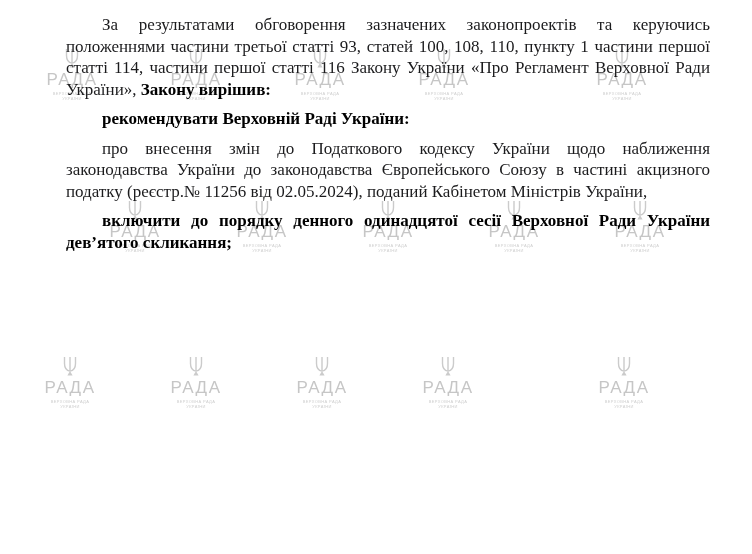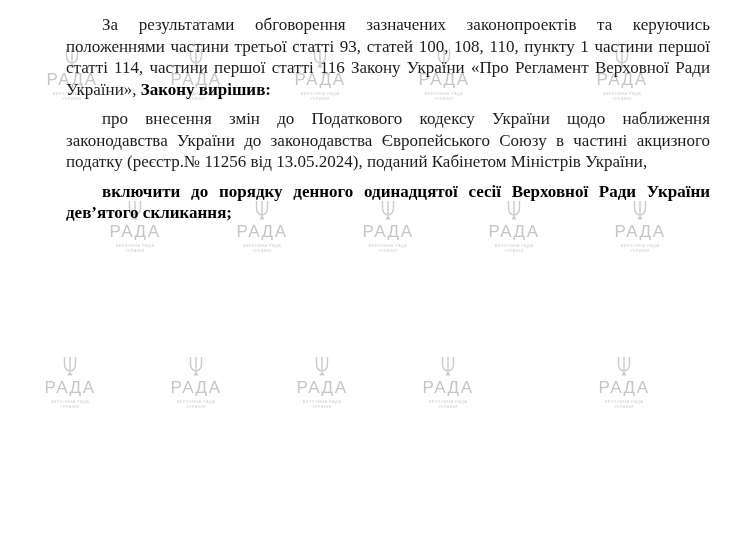--- a/index.html
+++ b/index.html
@@ -253,22 +253,23 @@
         </svg>
         <div class="wm-title">РАДА</div>
         <div class="wm-sub">ВЕРХОВНА РАДА<br>УКРАЇНИ</div>
       </div>
     </div>
 
   <div class="doc">
 
     <p class="para"><span>За результатами обговорення зазначених законопроектів та керуючись положеннями частини третьої статті 93, статей 100, 108, 110, пункту 1 частини першої статті 114, частини першої статті 116 Закону України «Про Регламент Верховної Ради України», </span><b>Закону вирішив:</b></p>
 
-
-
-    <p class="para"><span>про внесення змін до Податкового кодексу України щодо наближення законодавства України до законодавства Європейського Союзу в частині акцизного податку (реєстр.№ 11256 від 13.05.2024), поданий Кабінетом Міністрів України,</span></p>
+    <p class="para"><b>рекомендувати Верховній Раді України:</b></p>
+
+
+    <p class="para"><span>про внесення змін до Податкового кодексу України щодо наближення законодавства України до законодавства Європейського Союзу в частині акцизного податку (реєстр.№ 11256 від 02.05.2024), поданий Кабінетом Міністрів України,</span></p>
 
 
 
     <p class="para"><b>включити до порядку денного одинадцятої сесії Верховної Ради України дев’ятого скликання;</b></p>
 
   </div>
 </div>
 
 </body></html>

